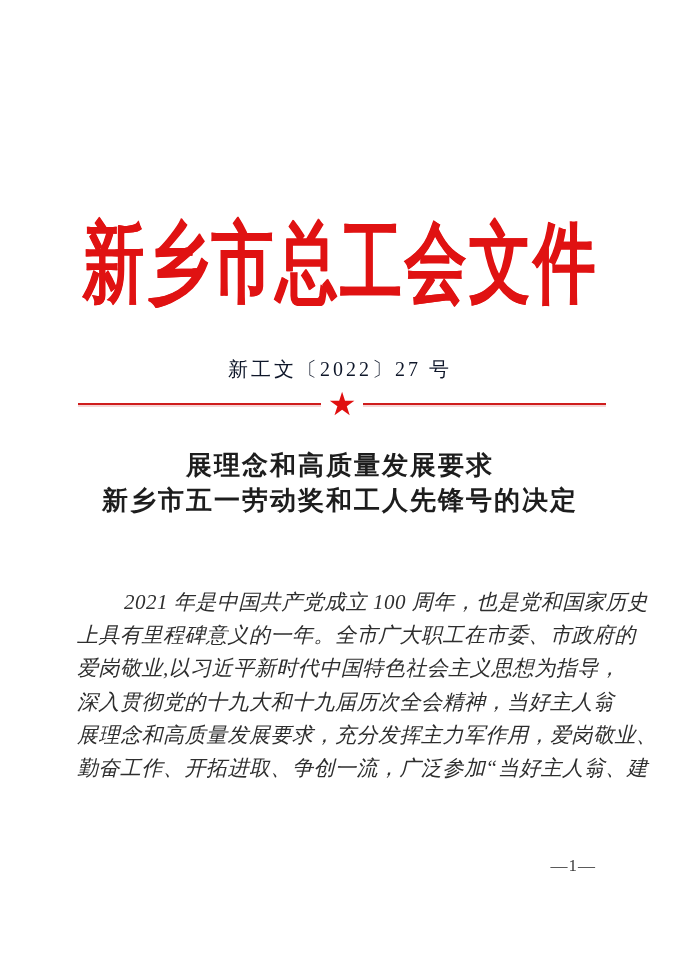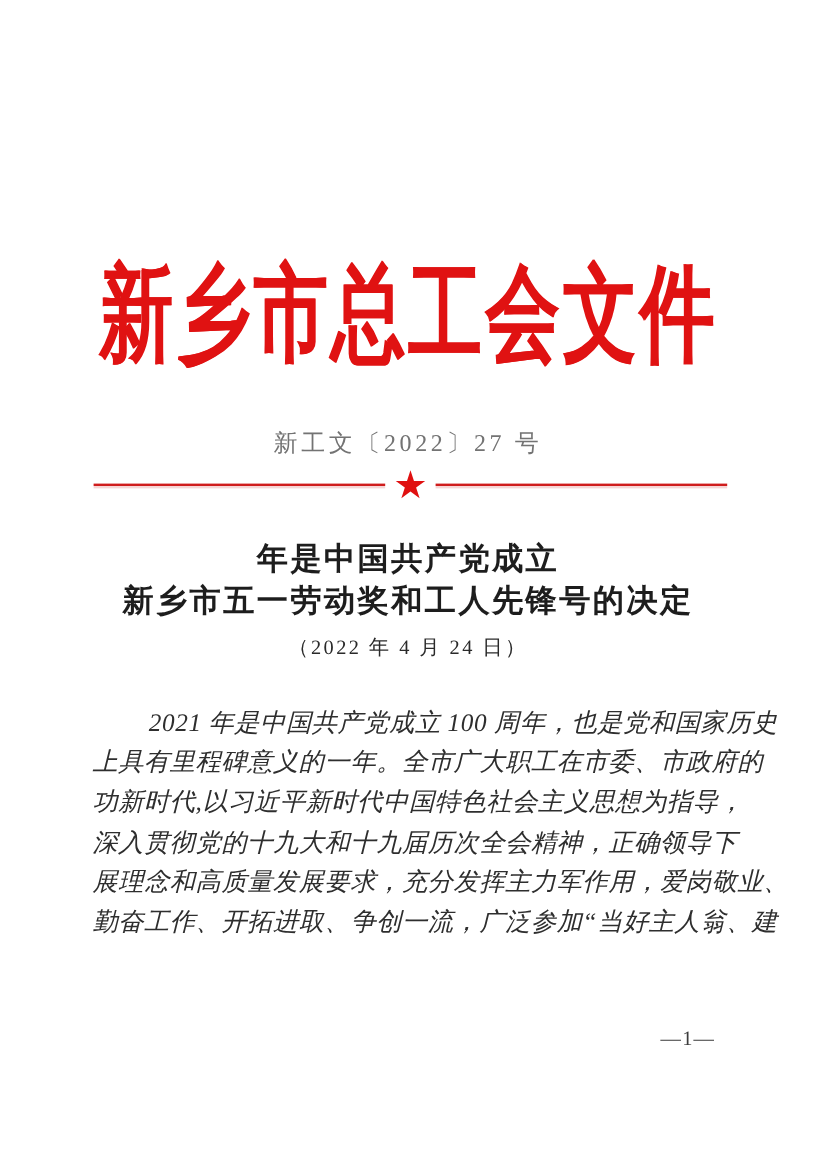--- a/index.html
+++ b/index.html
@@ -36,21 +36,21 @@
   }
   
   .doc-number {
     position: absolute;
     top: 356px;
     left: 0;
     width: 100%;
     text-align: center;
     font-size: 20px;
     letter-spacing: 3px;
-    color: #737373;
+    color: #0f172a;
   }
   
   .red-rule {
     position: absolute;
     top: 389px;
     left: 78px;
     right: 74px;
     height: 30px;
     display: flex;
     align-items: center;
@@ -129,35 +129,34 @@
 
   <div class="doc-number">新工文〔2022〕27 号</div>
 
   <div class="red-rule">
     <div class="line"></div>
     <span class="star">★</span>
     <div class="line"></div>
   </div>
 
   <div class="doc-title">
-    <div>年是中国共产党成立</div>
+    <div>展理念和高质量发展要求</div>
     <div>新乡市五一劳动奖和工人先锋号的决定</div>
   </div>
 
-  <div class="doc-date">（2022 年 4 月 24 日）</div>
 
   <div class="body-block">
 
       <div class="body-line indent">2021 年是中国共产党成立 100 周年，也是党和国家历史</div>
 
       <div class="body-line">上具有里程碑意义的一年。全市广大职工在市委、市政府的</div>
 
-      <div class="body-line">功新时代,以习近平新时代中国特色社会主义思想为指导，</div>
+      <div class="body-line">爱岗敬业,以习近平新时代中国特色社会主义思想为指导，</div>
 
-      <div class="body-line">深入贯彻党的十九大和十九届历次全会精神，正确领导下</div>
+      <div class="body-line">深入贯彻党的十九大和十九届历次全会精神，当好主人翁</div>
 
       <div class="body-line">展理念和高质量发展要求，充分发挥主力军作用，爱岗敬业、</div>
 
       <div class="body-line">勤奋工作、开拓进取、争创一流，广泛参加“当好主人翁、建</div>
 
 
     </div>
 
   <div class="page-number">—1—</div>
 

